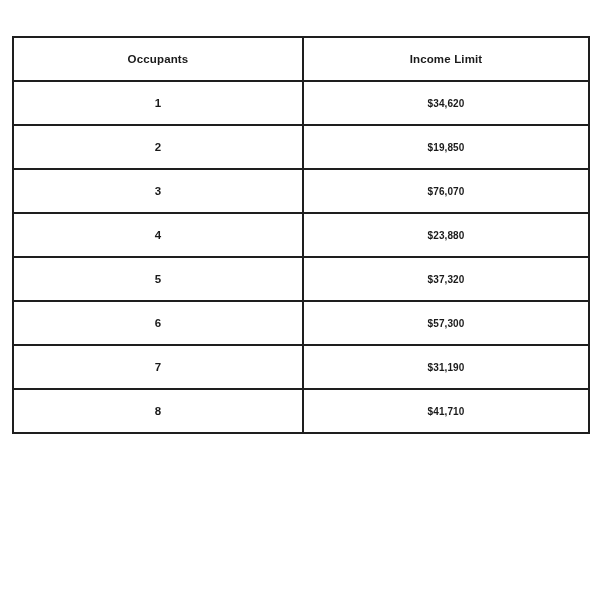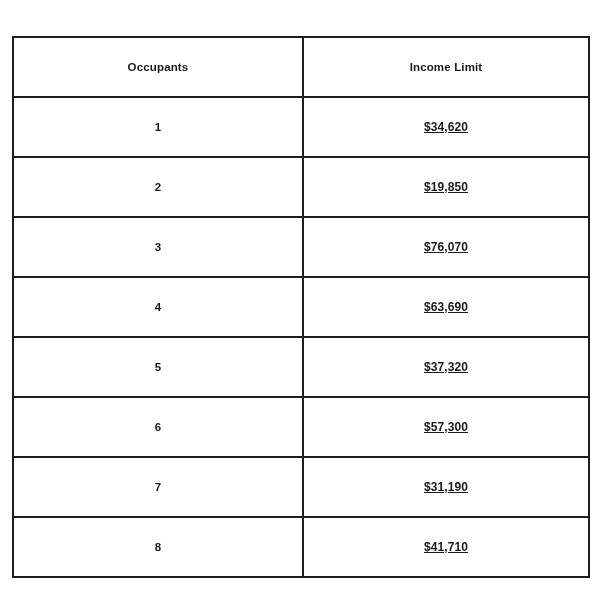--- a/index.html
+++ b/index.html
@@ -31,42 +31,41 @@
     table-layout: fixed;
     width: 576px;
     background: #ffffff;
   }
   table.income-table col.col-occupants { width: 290px; }
   table.income-table col.col-income { width: 286px; }
 
   table.income-table th,
   table.income-table td {
     border: 2px solid #1e1e1e;
-    height: 60px;
+    height: 44px;
     box-sizing: border-box;
     text-align: center;
     vertical-align: middle;
     color: #1a1a1a;
     font-weight: bold;
     padding: 0 6px;
   }
   table.income-table th {
     font-size: 11.5px;
     letter-spacing: 0.15px;
   }
   table.income-table td {
     font-size: 12px;
     letter-spacing: 0.1px;
   }
   table.income-table td.cell-occupants {
     font-size: 11.5px;
   }
   table.income-table td.cell-income {
-    font-size: 12px;
-    text-decoration: underline;
+    font-size: 10px;
   }
 </style>
 </head>
 <body>
 
 <div class="page">
   <div class="table-wrap">
     <table class="income-table">
       <colgroup>
         <col class="col-occupants">
@@ -86,21 +85,21 @@
         <tr>
           <td class="cell-occupants">2</td>
           <td class="cell-income">$19,850</td>
         </tr>
         <tr>
           <td class="cell-occupants">3</td>
           <td class="cell-income">$76,070</td>
         </tr>
         <tr>
           <td class="cell-occupants">4</td>
-          <td class="cell-income">$63,690</td>
+          <td class="cell-income">$23,880</td>
         </tr>
         <tr>
           <td class="cell-occupants">5</td>
           <td class="cell-income">$37,320</td>
         </tr>
         <tr>
           <td class="cell-occupants">6</td>
           <td class="cell-income">$57,300</td>
         </tr>
         <tr>

